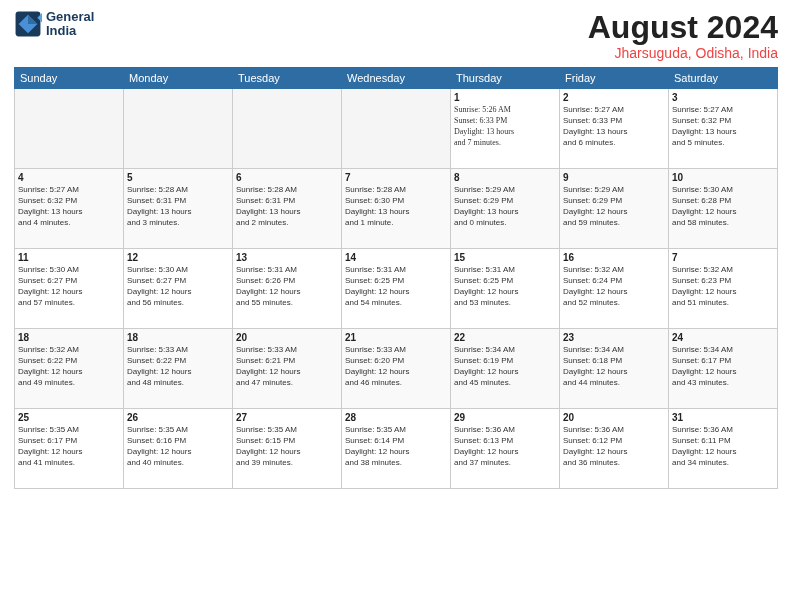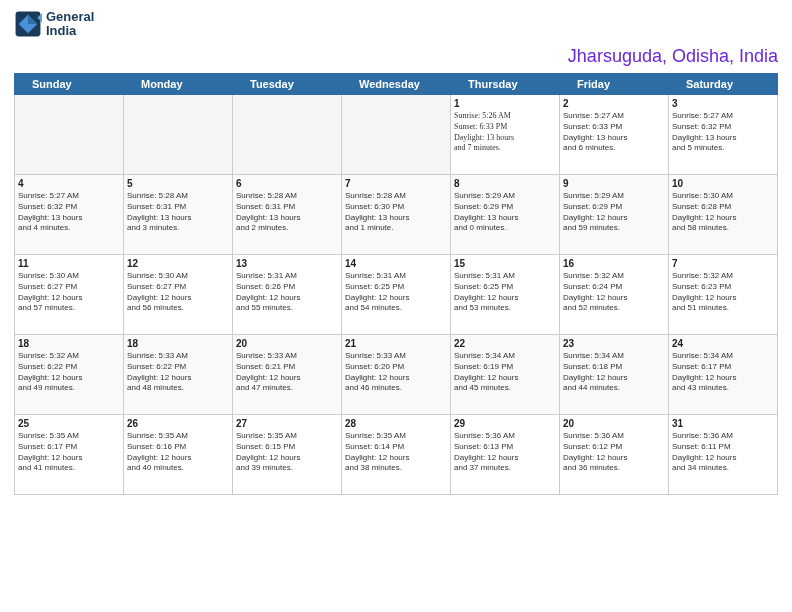--- a/index.html
+++ b/index.html
@@ -37,35 +37,34 @@
     .title-block {
       text-align: right;
     }
     .main-title {
       font-size: 32px;
       font-weight: bold;
       color: #222;
       line-height: 1.1;
     }
     .subtitle {
-      font-size: 18px;
-      color: #6d28d9;
-      margin-top: 36px;
+      font-size: 14px;
+      color: #ef4444;
     }
     table {
       width: 100%;
       border-collapse: collapse;
       table-layout: fixed;
     }
     th {
       background-color: #2e6da4;
       color: #fff;
       font-size: 11px;
-      font-weight: bold;
-      padding: 4px 17px;
+      font-weight: normal;
+      padding: 4px 5px;
       text-align: left;
       border: 1px solid #2e6da4;
     }
     td {
       border: 1px solid #ccc;
       vertical-align: top;
       padding: 3px 3px;
       font-size: 8.5px;
       color: #333;
       height: 80px;
@@ -104,20 +103,21 @@
         <polygon points="18,6 30,18 18,30 6,18" fill="#4a90d9"></polygon>
         <polygon points="18,6 30,18 18,18" fill="#2e6da4"></polygon>
         <polygon points="30,10 36,4 36,16" fill="#5ba3e0"></polygon>
       </svg>
       <div class="logo-text">
         <div>General</div>
         <div>India</div>
       </div>
     </div>
     <div class="title-block">
+      <div class="main-title">August 2024</div>
       <div class="subtitle">Jharsuguda, Odisha, India</div>
     </div>
   </div>
 
   <table>
     <thead>
       <tr>
       <th>Sunday</th>
           <th>Monday</th>
           <th>Tuesday</th>

